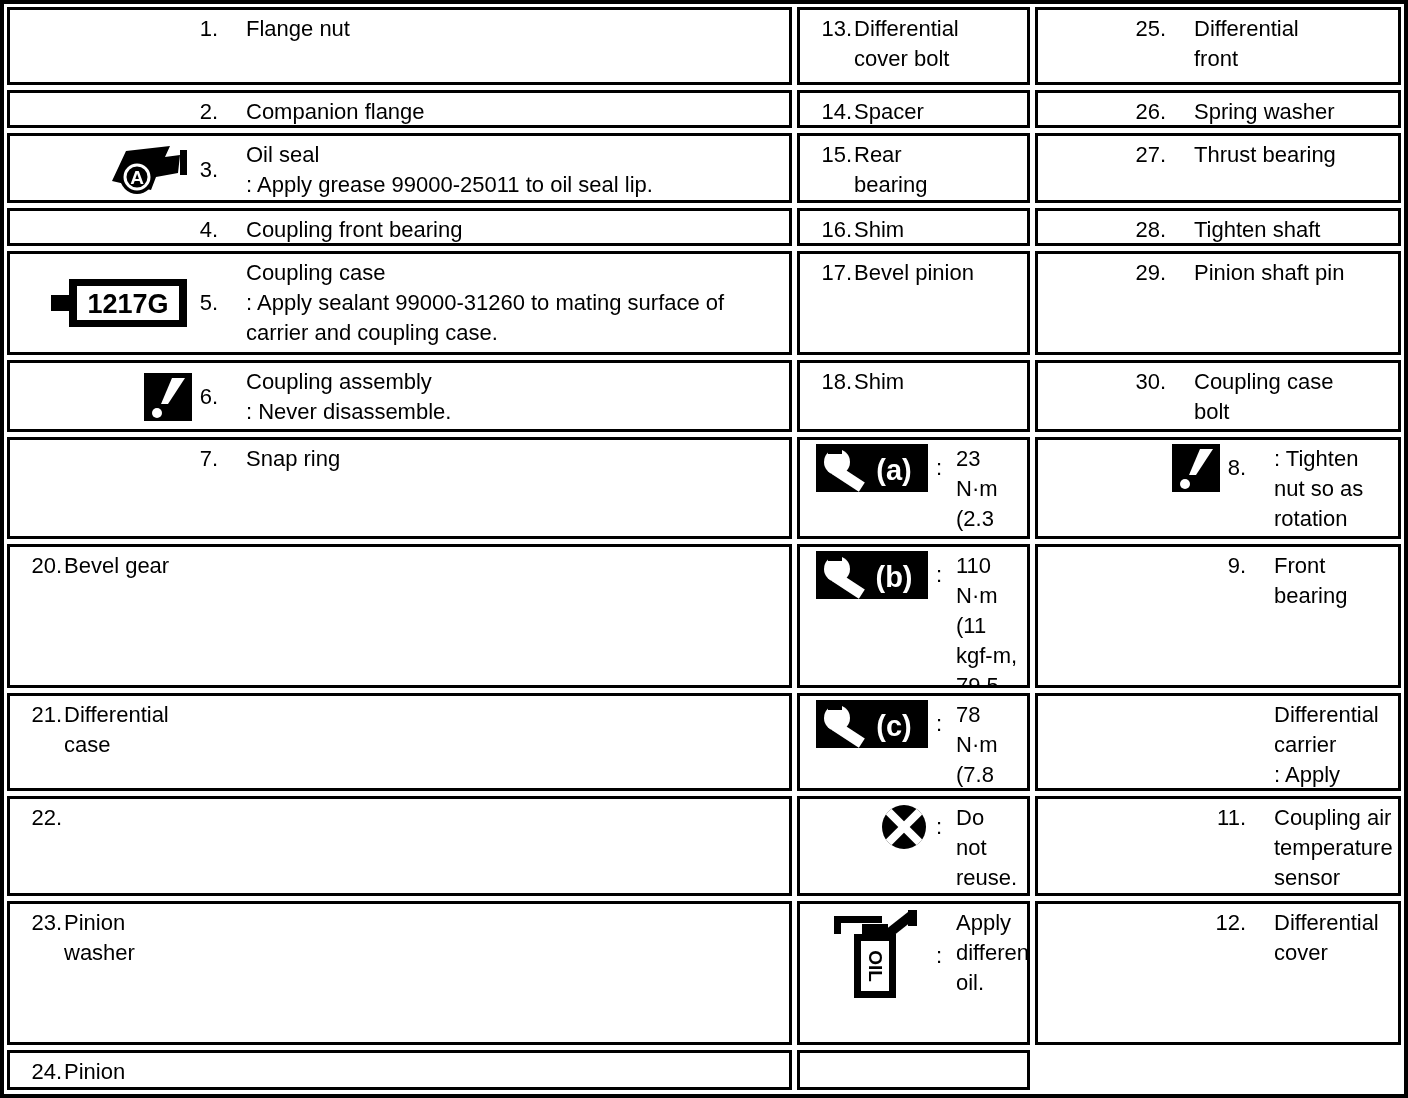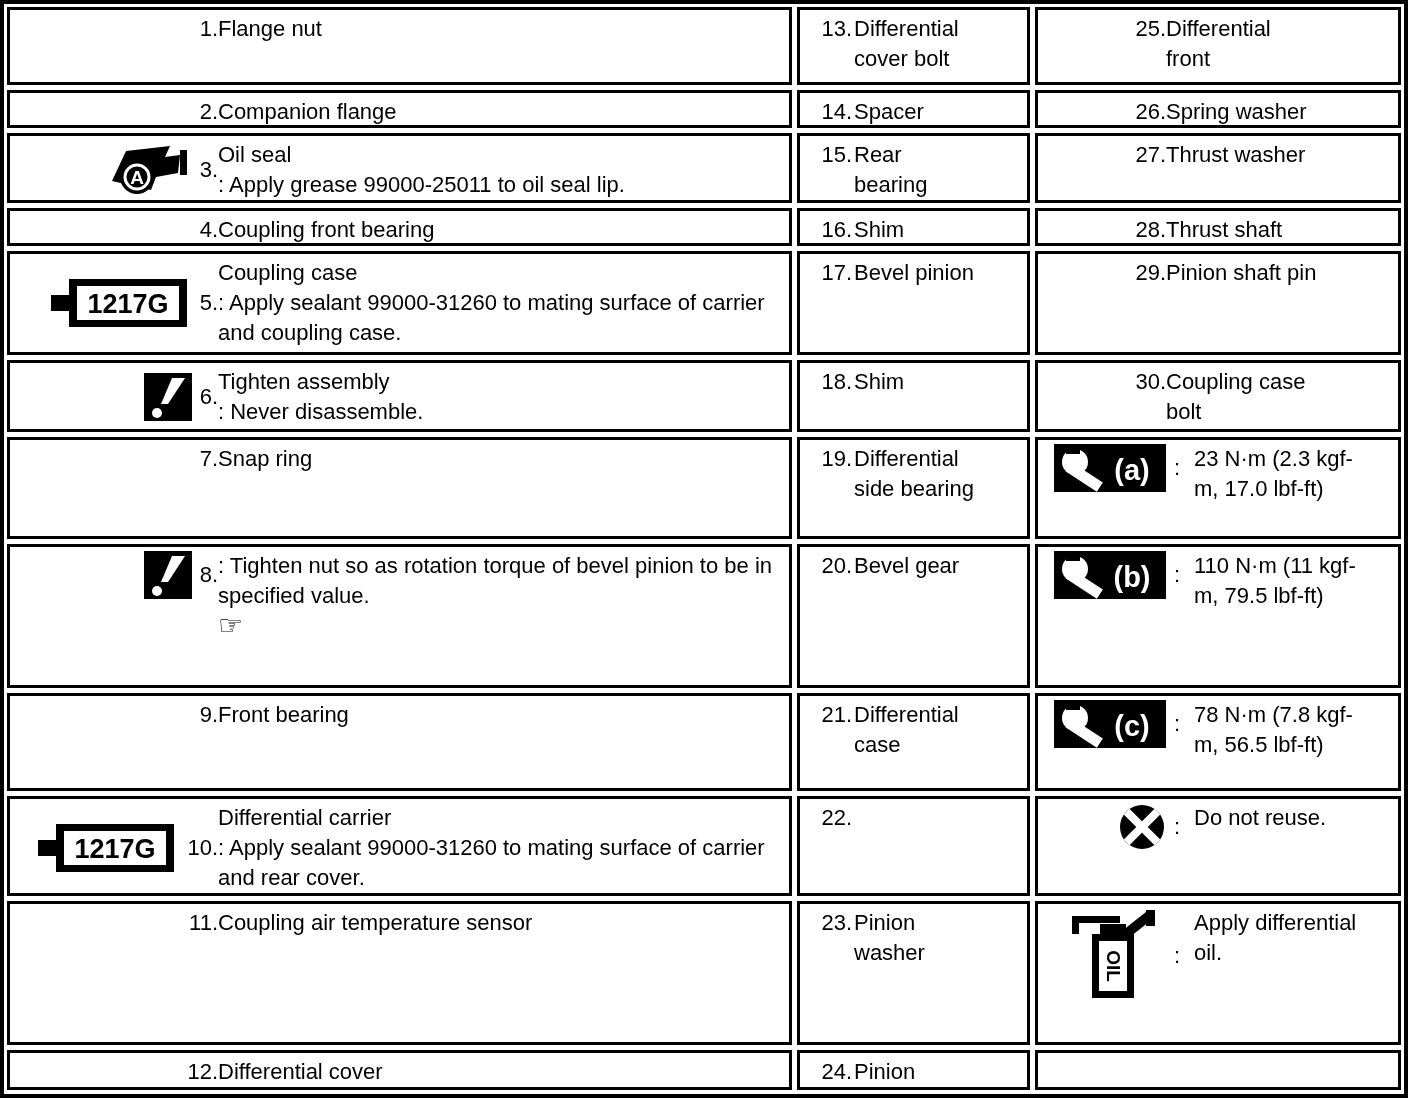--- a/index.html
+++ b/index.html
@@ -10,21 +10,21 @@
         gap:5px}
   .cell{border:3px solid #000;padding:4px 8px;box-sizing:border-box;overflow:hidden;background:#fff}
   .cell-inner{display:flex;align-items:flex-start}
   .cell-inner.mid-align{align-items:center}
   .lead{display:flex;align-items:center;justify-content:flex-end;gap:8px;flex-shrink:0}
   .left .lead{width:200px}
   .mid  .lead{width:44px}
   .right .lead{width:120px}
   .iconlead{display:flex;align-items:center;justify-content:flex-end;gap:8px;width:134px;flex-shrink:0}
   .num{white-space:nowrap}
-  .txt{margin-left:0}
+  .txt{margin-left:28px}
   .mid .txt{max-width:125px;margin-left:2px}
   .right .txt{max-width:152px}
   .right.icon-cell .txt{max-width:165px;margin-left:14px}
   .pointer{font-size:28px;line-height:30px}
   svg{display:block;flex-shrink:0}
   svg text{font-family:"Liberation Sans","DejaVu Sans",sans-serif}
 </style>
 </head>
 <body>
 
@@ -120,21 +120,21 @@
             <div>Rear bearing</div>
           </div>
    </div>
   </div>
   <div class="cell right">
    <div class="cell-inner">
     <div class="lead">
             <span class="num">27.</span>
           </div>
     <div class="txt">
-            <div>Thrust washer</div>
+            <div>Thrust bearing</div>
           </div>
    </div>
   </div>
 
   <div class="cell left">
    <div class="cell-inner">
     <div class="lead">
             <span class="num">4.</span>
           </div>
     <div class="txt">
@@ -151,21 +151,21 @@
             <div>Shim</div>
           </div>
    </div>
   </div>
   <div class="cell right">
    <div class="cell-inner">
     <div class="lead">
             <span class="num">28.</span>
           </div>
     <div class="txt">
-            <div>Thrust shaft</div>
+            <div>Tighten shaft</div>
           </div>
    </div>
   </div>
 
   <div class="cell left">
    <div class="cell-inner mid-align">
     <div class="lead">
      <svg width="145" height="52" viewBox="0 0 145 52">
       <path d="M22 2 H140 V50 H22 V34 H4 V18 H22 Z" fill="#000"></path>
       <rect x="30" y="9" width="102" height="34" fill="#fff"></rect>
@@ -204,21 +204,21 @@
    <div class="cell-inner mid-align">
     <div class="lead">
      <svg width="48" height="48" viewBox="0 0 48 48">
       <rect width="48" height="48" fill="#000"></rect>
       <path d="M28 5 L41 5 L24 31 L17 31 Z" fill="#fff"></path>
       <circle cx="13" cy="40" r="5" fill="#fff"></circle>
      </svg>
      <span class="num">6.</span>
     </div>
     <div class="txt">
-     <div>Tighten assembly</div>
+     <div>Coupling assembly</div>
      <div>: Never disassemble.</div>
     </div>
    </div>
   </div>
   <div class="cell mid">
    <div class="cell-inner">
     <div class="lead">
             <span class="num">18.</span>
           </div>
     <div class="txt">
@@ -237,30 +237,20 @@
    </div>
   </div>
 
   <div class="cell left">
    <div class="cell-inner">
     <div class="lead">
             <span class="num">7.</span>
           </div>
     <div class="txt">
             <div>Snap ring</div>
-          </div>
-   </div>
-  </div>
-  <div class="cell mid">
-   <div class="cell-inner">
-    <div class="lead">
-            <span class="num">19.</span>
-          </div>
-    <div class="txt">
-            <div>Differential side bearing</div>
           </div>
    </div>
   </div>
   <div class="cell right icon-cell">
    <div class="cell-inner">
     <div class="iconlead">
      <svg width="112" height="48" viewBox="0 0 112 48">
       <rect width="112" height="48" fill="#000"></rect>
       <circle cx="21" cy="18" r="13" fill="#fff"></circle>
       <rect x="12" y="0" width="14" height="10" fill="#000"></rect>

